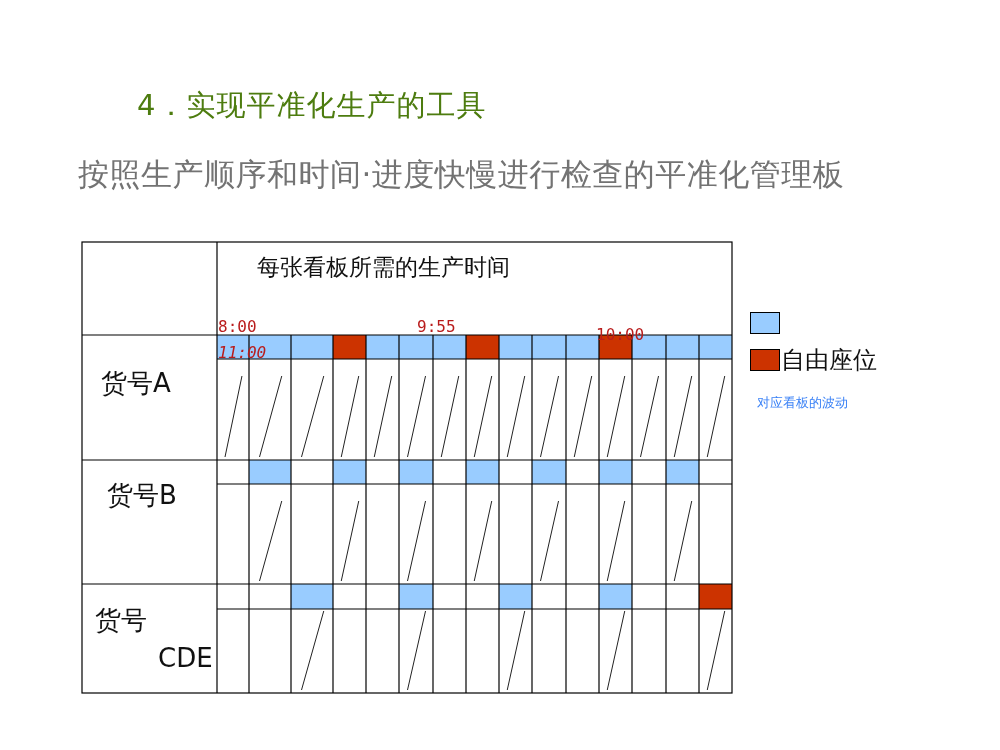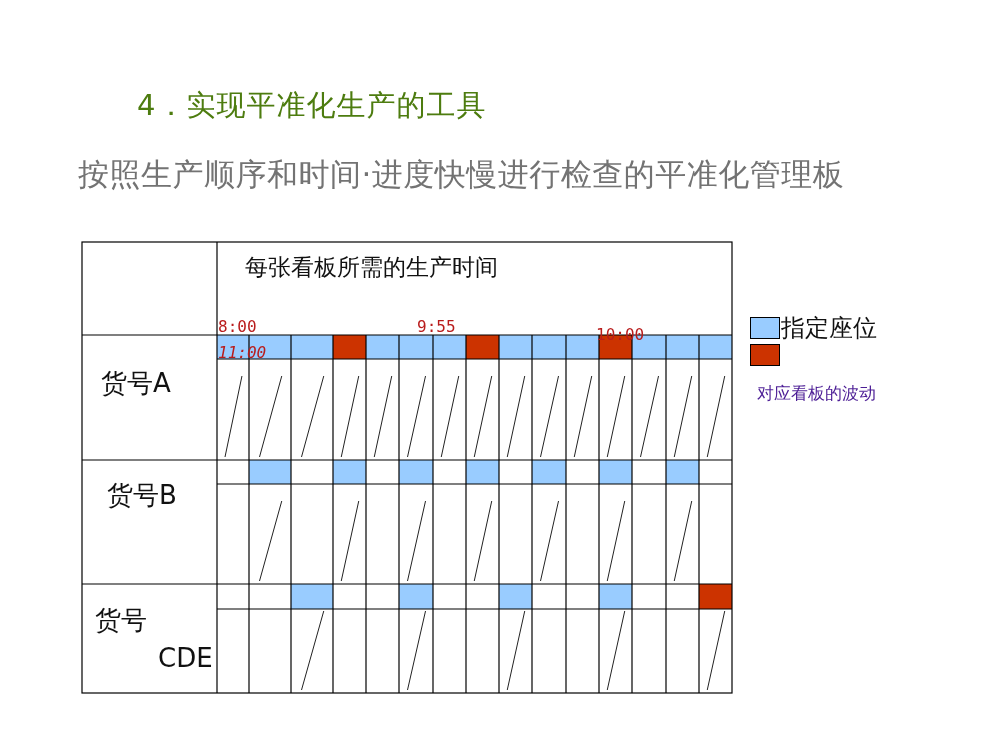--- a/index.html
+++ b/index.html
@@ -6,22 +6,22 @@
   body { width: 1000px; height: 750px; position: relative; overflow: hidden;
          font-family: "DejaVu Sans", "Liberation Sans", sans-serif; }
   .title { position: absolute; left: 137px; top: 86px; font-size: 29px; color: #4d7c0f;
            letter-spacing: 1px; white-space: nowrap; }
   .subtitle { position: absolute; left: 78px; top: 154px; font-size: 31px; color: #737373;
               white-space: nowrap; letter-spacing: 0.5px; }
   #board { position: absolute; left: 0; top: 0; }
   .legend-item { position: absolute; left: 750px; display: flex; align-items: center; }
   .swatch { width: 30px; height: 22px; border: 1px solid #000; box-sizing: border-box; }
   .legend-label { font-size: 24px; color: #111; margin-left: 1px; white-space: nowrap; }
-  .legend-note { position: absolute; left: 757px; top: 382px; font-size: 17px; color: #4c1d95; white-space: nowrap; }
-  .hdr-text { position: absolute; font-size: 23px; color: #111; white-space: nowrap; }
+  .legend-note { position: absolute; left: 757px; top: 394px; font-size: 13px; color: #3b82f6; white-space: nowrap; }
+  .hdr-text { position: absolute; font-size: 23px; color: #111; white-space: nowrap; margin-left: 12px; }
   .time-label { position: absolute; font-size: 16px; color: #b91c1c; white-space: nowrap; font-family: "DejaVu Sans Mono", "Liberation Mono", monospace; }
   .row-label { position: absolute; font-size: 26px; color: #111; white-space: nowrap; }
 </style>
 </head>
 <body>
 
 <div class="title">4．实现平准化生产的工具</div>
 <div class="subtitle">按照生产顺序和时间·进度快慢进行检查的平准化管理板</div>
 
 <svg id="board" width="1000" height="750" xmlns="http://www.w3.org/2000/svg">
@@ -141,18 +141,18 @@
   </div>
 <div id="row-labels">
     <div class="row-label" style="left: 101px; top: 350px; margin-top: 16px;">货号A</div>
     <div class="row-label" style="left: 107px; top: 478px;">货号B</div>
     <div class="row-label" style="left: 95px; top: 603px;">货号</div>
     <div class="row-label" style="left: 158px; top: 643px;">CDE</div>
   </div>
 
 <div class="legend-item" style="top:312px;">
   <div class="swatch" id="sw0" style="background: rgb(153, 204, 255);"></div>
-  <span class="legend-label">指定座位</span>
 </div>
 <div class="legend-item" style="top:344px;">
   <div class="swatch" id="sw1" style="background: rgb(204, 51, 0);"></div>
+  <span class="legend-label">自由座位</span>
 </div>
 <div class="legend-note">对应看板的波动</div>
 
 </body></html>

